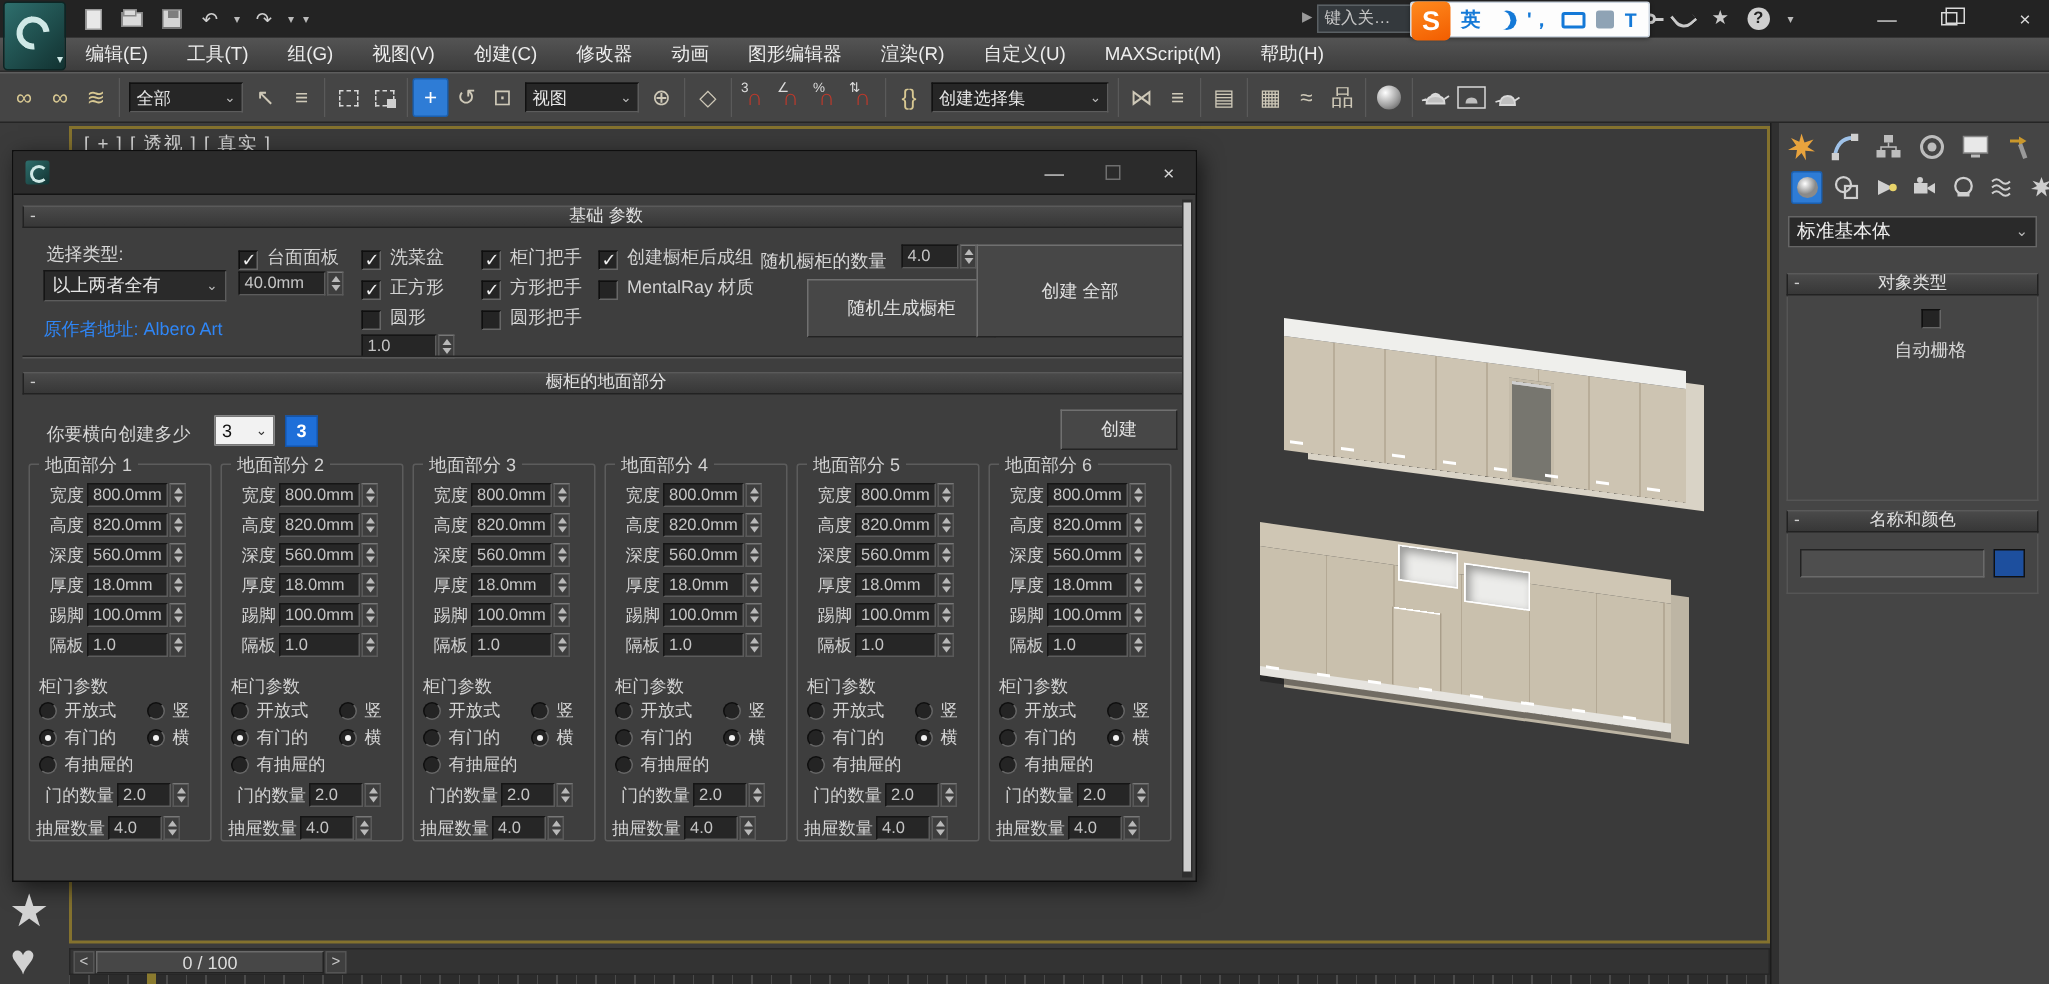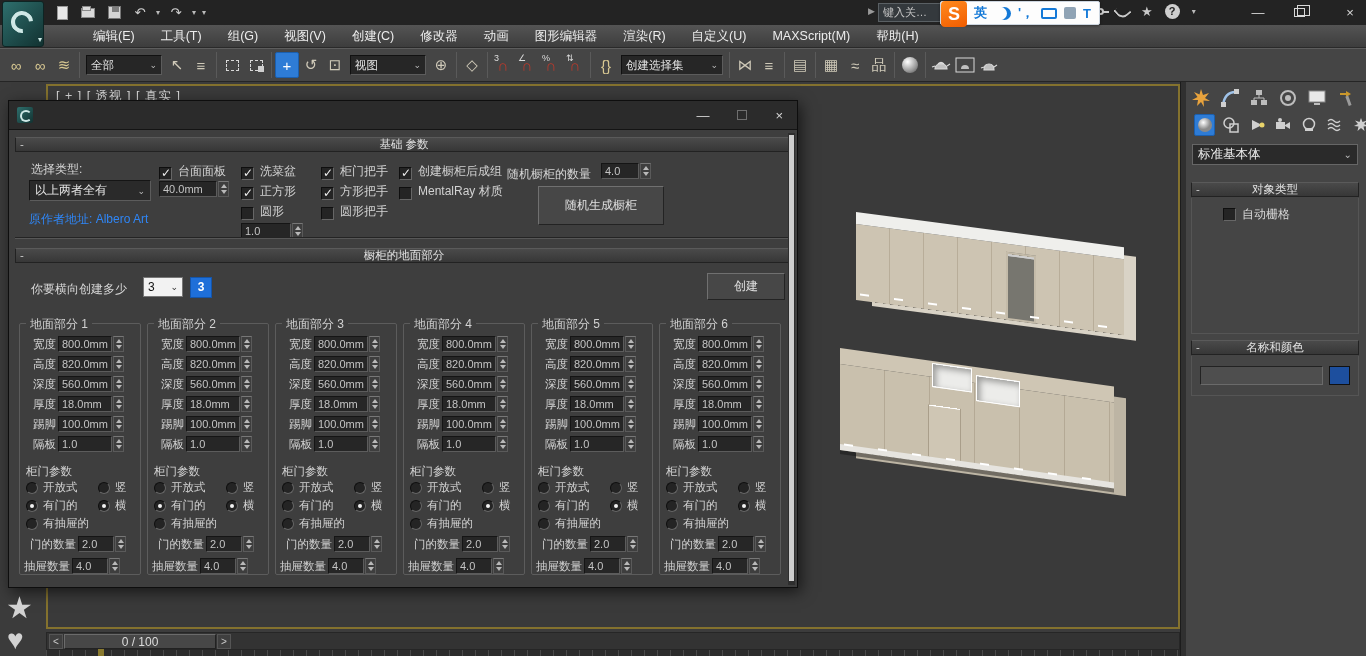--- a/index.html
+++ b/index.html
@@ -41,21 +41,21 @@
   .dishicon { width:13px; height:13px; border-bottom:2px solid #c9c9c9; border-left:2px solid #c9c9c9; transform:rotate(-40deg); border-radius:0 0 0 8px; }
   .helpicon { width:15px; height:15px; border-radius:50%; background:#cfcfcf; color:#222; text-align:center; line-height:15px; font-weight:bold; font-size:11px; }
   #winbtns { position:absolute; right:6px; top:0; display:flex; gap:26px; align-items:center; height:25px; z-index:45; }
   #winbtns .wb { color:#d9d9d9; font-size:13px; width:20px; text-align:center; }
   .restore-ic { width:11px; height:9px; border:1px solid #d9d9d9; position:relative; }
   .restore-ic:before { content:""; position:absolute; left:2px; top:-4px; width:11px; height:9px; border:1px solid #d9d9d9; }
 
   
   #menubar { position:absolute; left:0; top:25px; width:1366px; height:23px;
     background:linear-gradient(#545454,#3d3d3d); border-bottom:1px solid #2a2a2a;
-    display:flex; align-items:flex-start; padding-left:80px; z-index:39; }
+    display:flex; align-items:flex-start; padding-left:44px; z-index:39; }
   #menubar .mitem { padding:0 13px; color:#ededed; font-size:12.5px; line-height:22px; white-space:nowrap; }
 
   
   #toolbar { position:absolute; left:0; top:48px; width:1366px; height:34px; background:#454545;
     border-top:1px solid #5d5d5d; border-bottom:1px solid #252525; display:flex; align-items:center; padding-left:4px; z-index:38; }
   .tsep { width:1px; height:26px; background:#2c2c2c; border-right:1px solid #5a5a5a; margin:0 3px; }
   .ticon { width:24px; height:26px; display:flex; align-items:center; justify-content:center;
     color:#cfc9b8; font-size:15px; position:relative; flex:none; }
   .ticon.gold { color:#d8c892; }
   .ticon.red { color:#c0392b; }
@@ -125,21 +125,21 @@
   .csub.active { background:#2e7cd6; border:1px solid #1b5fae; }
   #cmddrop { position:absolute; left:6px; top:62px; width:166px; height:21px; background:#2a2a2a;
     border:1px solid #666; color:#f0f0f0; display:flex; align-items:center; padding:0 5px; font-size:12.5px; }
   #cmddrop .dchev { margin-left:auto; color:#bbb; font-size:10px; }
 
   .rollout { background:linear-gradient(#4a4a4a,#373737); border:1px solid #222; border-top-color:#5a5a5a;
     height:15px; color:#e2e2e2; font-size:11.5px; text-align:center; line-height:13px; position:relative; }
   .rollout .minus { position:absolute; left:4px; top:0; color:#cfcfcf; }
   #objtype-roll { position:absolute; left:5px; top:100px; width:168px; }
   #objtype-box { position:absolute; left:5px; top:116px; width:168px; height:136px; border:1px solid #555; border-top:none; padding:6px 7px; }
-  #autogrid-row { display:flex; align-items:center; gap:6px; margin:2px 0 7px 24px; }
+  #autogrid-row { display:flex; align-items:center; gap:6px; margin:2px 0 7px 24px;flex-direction:column; }
   #objbtns { display:grid; grid-template-columns:1fr 1fr; gap:3px 5px; }
   .btn3d { background:#474747; border:1px solid; border-color:#707070 #232323 #232323 #707070;
     color:#e0e0e0; text-align:center; font-size:12px; }
   #objbtns .btn3d { height:19px; line-height:17px; }
   #namecolor-roll { position:absolute; left:5px; top:258px; width:168px; }
   #namecolor-box { position:absolute; left:5px; top:274px; width:168px; height:40px; border:1px solid #555; border-top:none;
     display:flex; align-items:center; gap:6px; padding:0 8px; }
   #namefield { flex:1; height:19px; background:#4e4e4e; border:1px solid #222; border-bottom-color:#6a6a6a; border-right-color:#6a6a6a; }
   #colorswatch { width:21px; height:19px; background:#1d4f9e; border:1px solid #111; }
 
@@ -191,21 +191,21 @@
     color:#111; display:flex; align-items:center; padding:0 4px; font-size:12px; }
   #dd-count .dchev { margin-left:auto; font-size:9px; color:#333; }
   #btn-count { position:absolute; left:181px; top:176px; width:22px; height:21px; background:#1e6fd9; border:1px solid #1455aa;
     color:#fff; font-weight:bold; text-align:center; line-height:19px; }
   #btn-floor-create { position:absolute; left:698px; top:172px; width:78px; height:27px; line-height:25px; }
   #btn-random { position:absolute; left:505px; top:85px; width:126px; height:39px; line-height:37px;margin-left:24px; }
   #btn-createall { position:absolute; left:642px; top:62px; width:138px; height:62px; line-height:60px; }
   #rand-count-row { left:592px; top:62px; }
   #lbl-randcount { position:absolute; left:498px; top:65px; color:#d6d6d6; }
 
-  #floor-panels { position:absolute; left:10px; top:222px; display:flex; gap:6px; }
+  #floor-panels { position:absolute; left:10px; top:208px; display:flex; gap:6px; }
   .gb { width:122px; height:252px; border:1px solid #5c5c5c; border-radius:2px; position:relative; background:#3e3e3e; }
   .gbt { position:absolute; left:6px; top:-8px; background:#3e3e3e; padding:0 4px; color:#d2d2d2; font-size:12px; white-space:nowrap; }
   .frow { position:absolute; display:flex; align-items:center; left:2px; }
   .flb { width:34px; text-align:right; margin-right:2px; color:#d2d2d2; font-size:11.5px; }
   .frow .num { width:54px; }
   .gb .plabel { position:absolute; left:6px; top:140px; color:#d2d2d2; font-size:11.5px; }
   .rrow { position:absolute; display:flex; align-items:center; gap:5px; color:#d2d2d2; font-size:11.5px; white-space:nowrap; }
   .cntrow { position:absolute; display:flex; align-items:center; }
   .cntrow .clb { color:#d2d2d2; font-size:11.5px; margin-right:2px; }
   .cntrow .num { width:36px; }
@@ -322,21 +322,21 @@
   <div class="ticon red">
       <span class="sub">%</span>
       <span>∩</span>
     </div>
   <div class="ticon red">
       <span class="sub">⇅</span>
       <span>∩</span>
     </div>
   <div class="tsep"></div>
   <div class="ticon gold">{}</div>
-  <div class="tdrop" style="width:102px">
+  <div class="tdrop" style="width:118px">
     <span>创建选择集</span>
       <span class="dchev">⌄</span>
   </div>
   <div class="tsep"></div>
   <div class="ticon">⋈</div>
   <div class="ticon">≡</div>
   <div class="tsep"></div>
   <div class="ticon">▤</div>
   <div class="tsep"></div>
   <div class="ticon">▦</div>
@@ -593,20 +593,21 @@
 
   <div id="lbl-randcount">随机橱柜的数量</div>
   <div class="numrow" id="rand-count-row">
     <div class="num" style="width:38px">4.0</div>
     <div class="spin">
         <i class="up"></i>
         <i class="dn"></i>
       </div>
   </div>
   <div class="btn3d" id="btn-random">随机生成橱柜</div>
+  <div class="btn3d" id="btn-createall">创建 全部</div>
 
   <div id="sep1"></div>
 
   <div class="rollout" id="roll-floor">
     <span class="minus">-</span><span>橱柜的地面部分</span>
   </div>
   <div id="lbl-howmany">你要横向创建多少</div>
   <div id="dd-count">
     <span>3</span>
       <span class="dchev">⌄</span>

